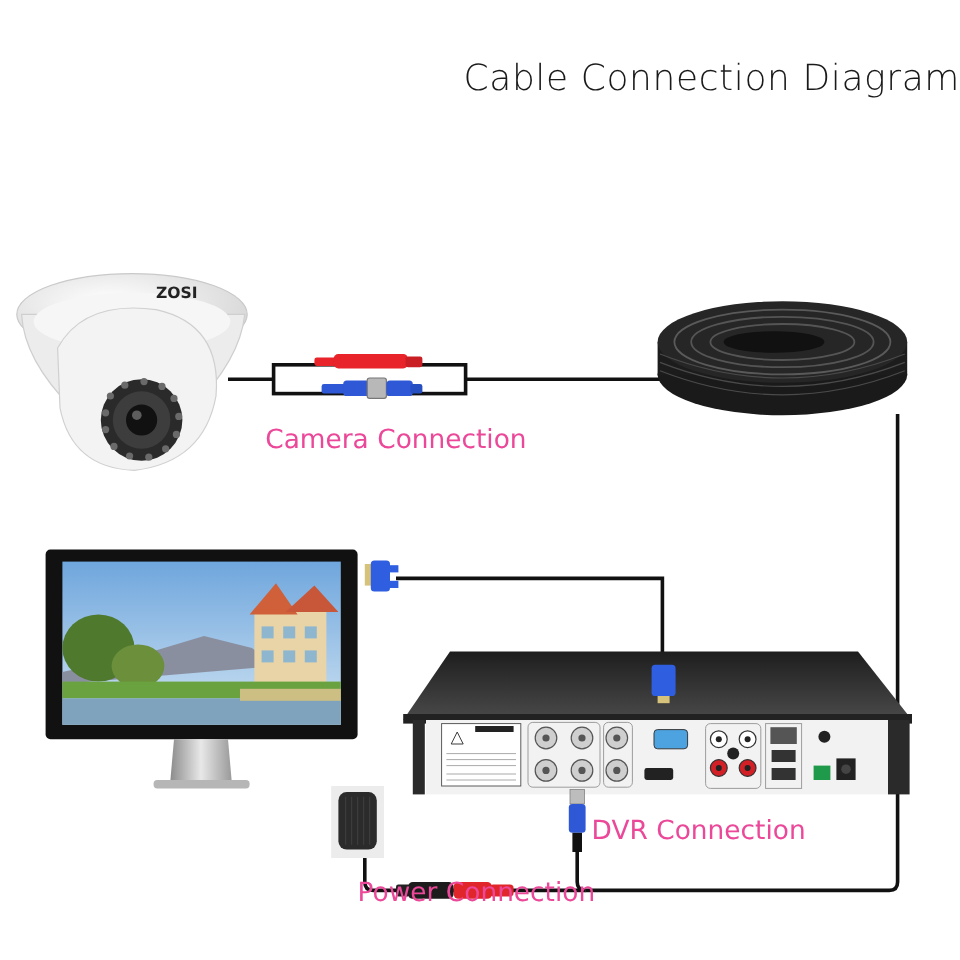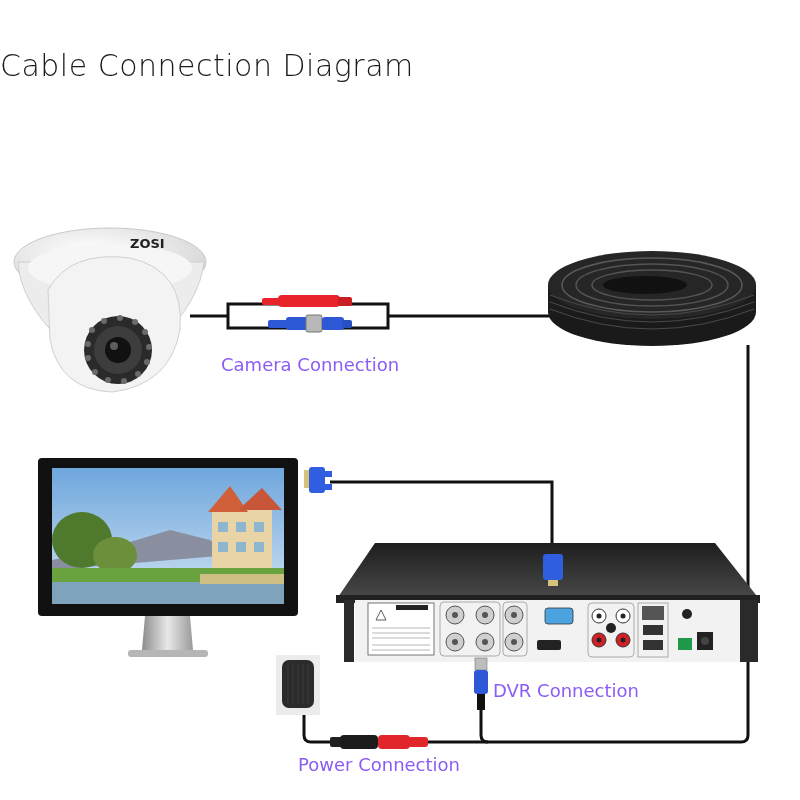--- a/index.html
+++ b/index.html
@@ -1,19 +1,19 @@
 <!DOCTYPE html>
 <html><head>
 <meta charset="utf-8">
 <style>
   html,body{margin:0;padding:0;background:#fff;}
   body{width:800px;height:800px;position:relative;overflow:hidden;font-family:"DejaVu Sans","Liberation Sans",sans-serif;}
   .abs{position:absolute;}
-  .title{left:0;top:48px;width:800px;text-align:left;font-size:30px;color:#1a1a1a;letter-spacing:0.5px;font-weight:300;}
-  .label{font-size:18px;color:#8b5cf6;white-space:nowrap;}
+  .title{left:0;top:48px;width:800px;text-align:right;font-size:30px;color:#1a1a1a;letter-spacing:0.5px;font-weight:300;}
+  .label{font-size:22px;color:#ec4899;white-space:nowrap;}
   svg{position:absolute;left:0;top:0;}
 </style>
 </head>
 <body>
 
 <div class="abs title">Cable Connection Diagram</div>
 
 <svg width="800" height="800" viewBox="0 0 800 800">
   <defs>
     <linearGradient id="sky" x1="0" y1="0" x2="0" y2="1">
@@ -231,13 +231,13 @@
   <g>
     <rect x="330" y="737" width="12" height="10" rx="2" fill="#222"></rect>
     <rect x="340" y="735" width="38" height="14" rx="4" fill="#1c1c1c"></rect>
     <rect x="378" y="735" width="32" height="14" rx="4" fill="#e0262a"></rect>
     <rect x="408" y="737" width="20" height="10" rx="3" fill="#e0262a"></rect>
   </g>
 </svg>
 
 <div class="abs label" style="left:221px;top:354px;">Camera Connection</div>
 <div class="abs label" style="left:493px;top:680px;">DVR Connection</div>
-<div class="abs label" style="left:298px;top:754px;text-align:center;">Power Connection</div>
+<div class="abs label" style="left:298px;top:732px;text-align:center;">Power Connection</div>
 
 </body></html>

